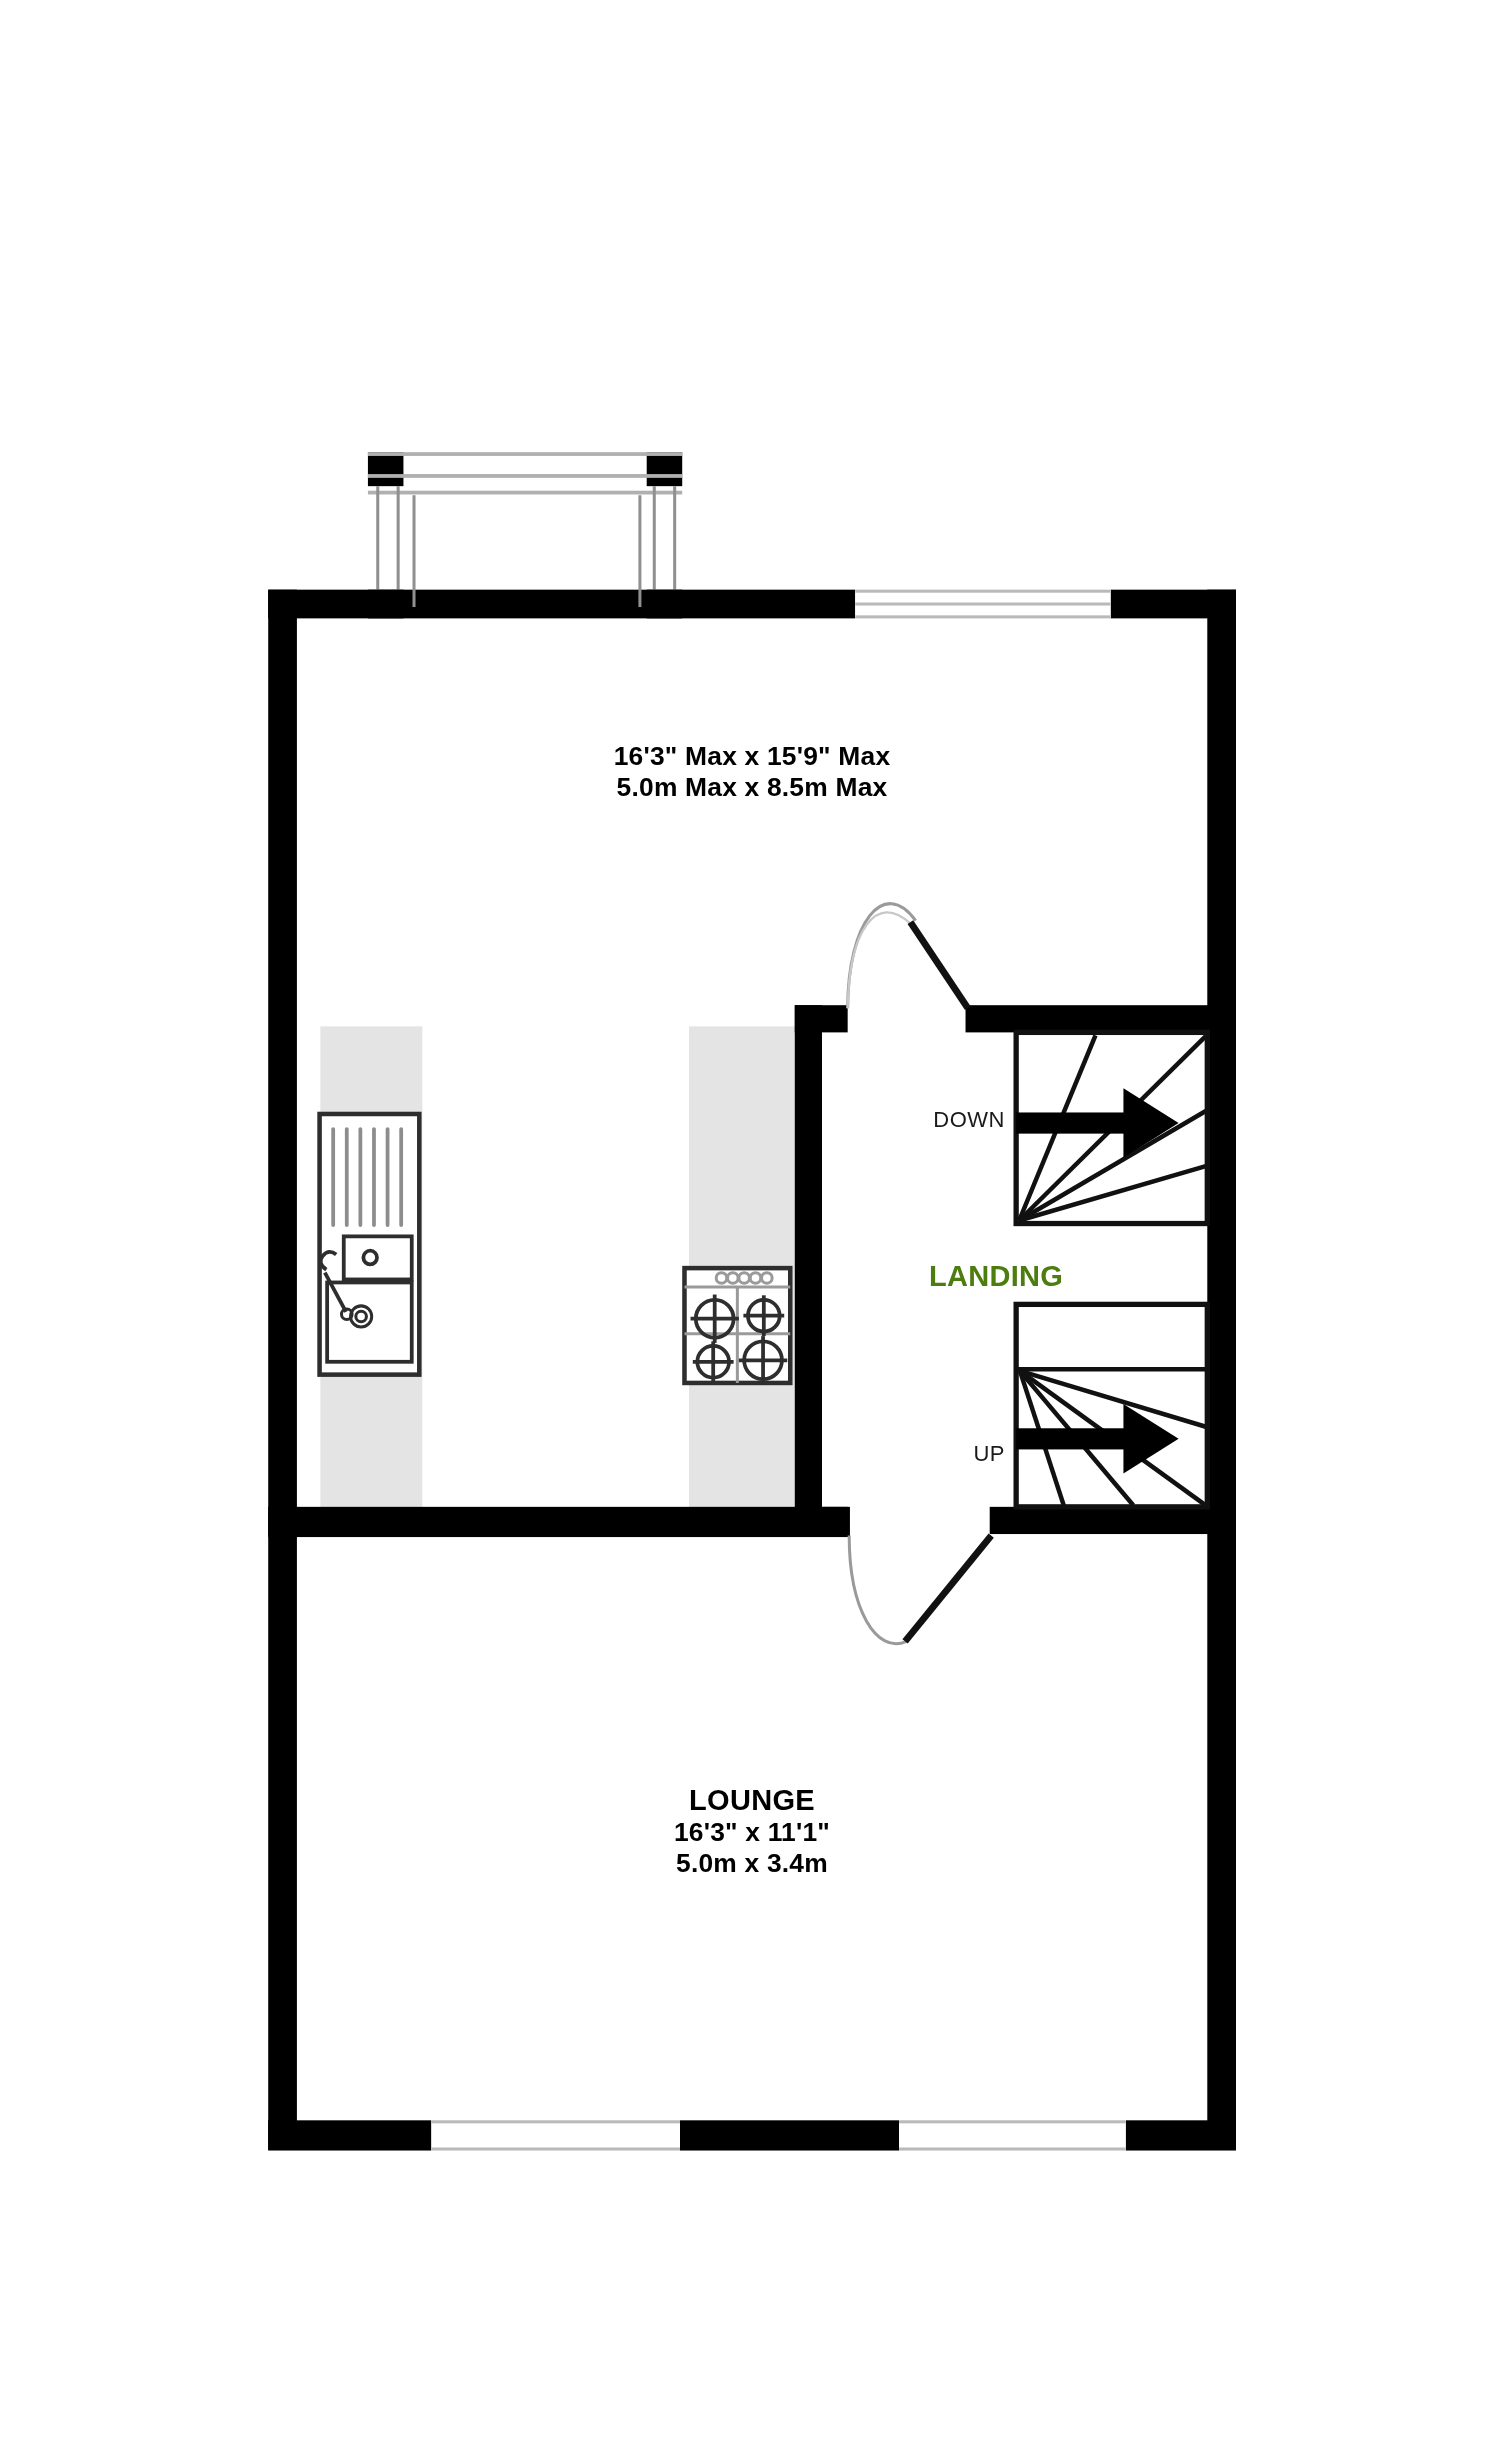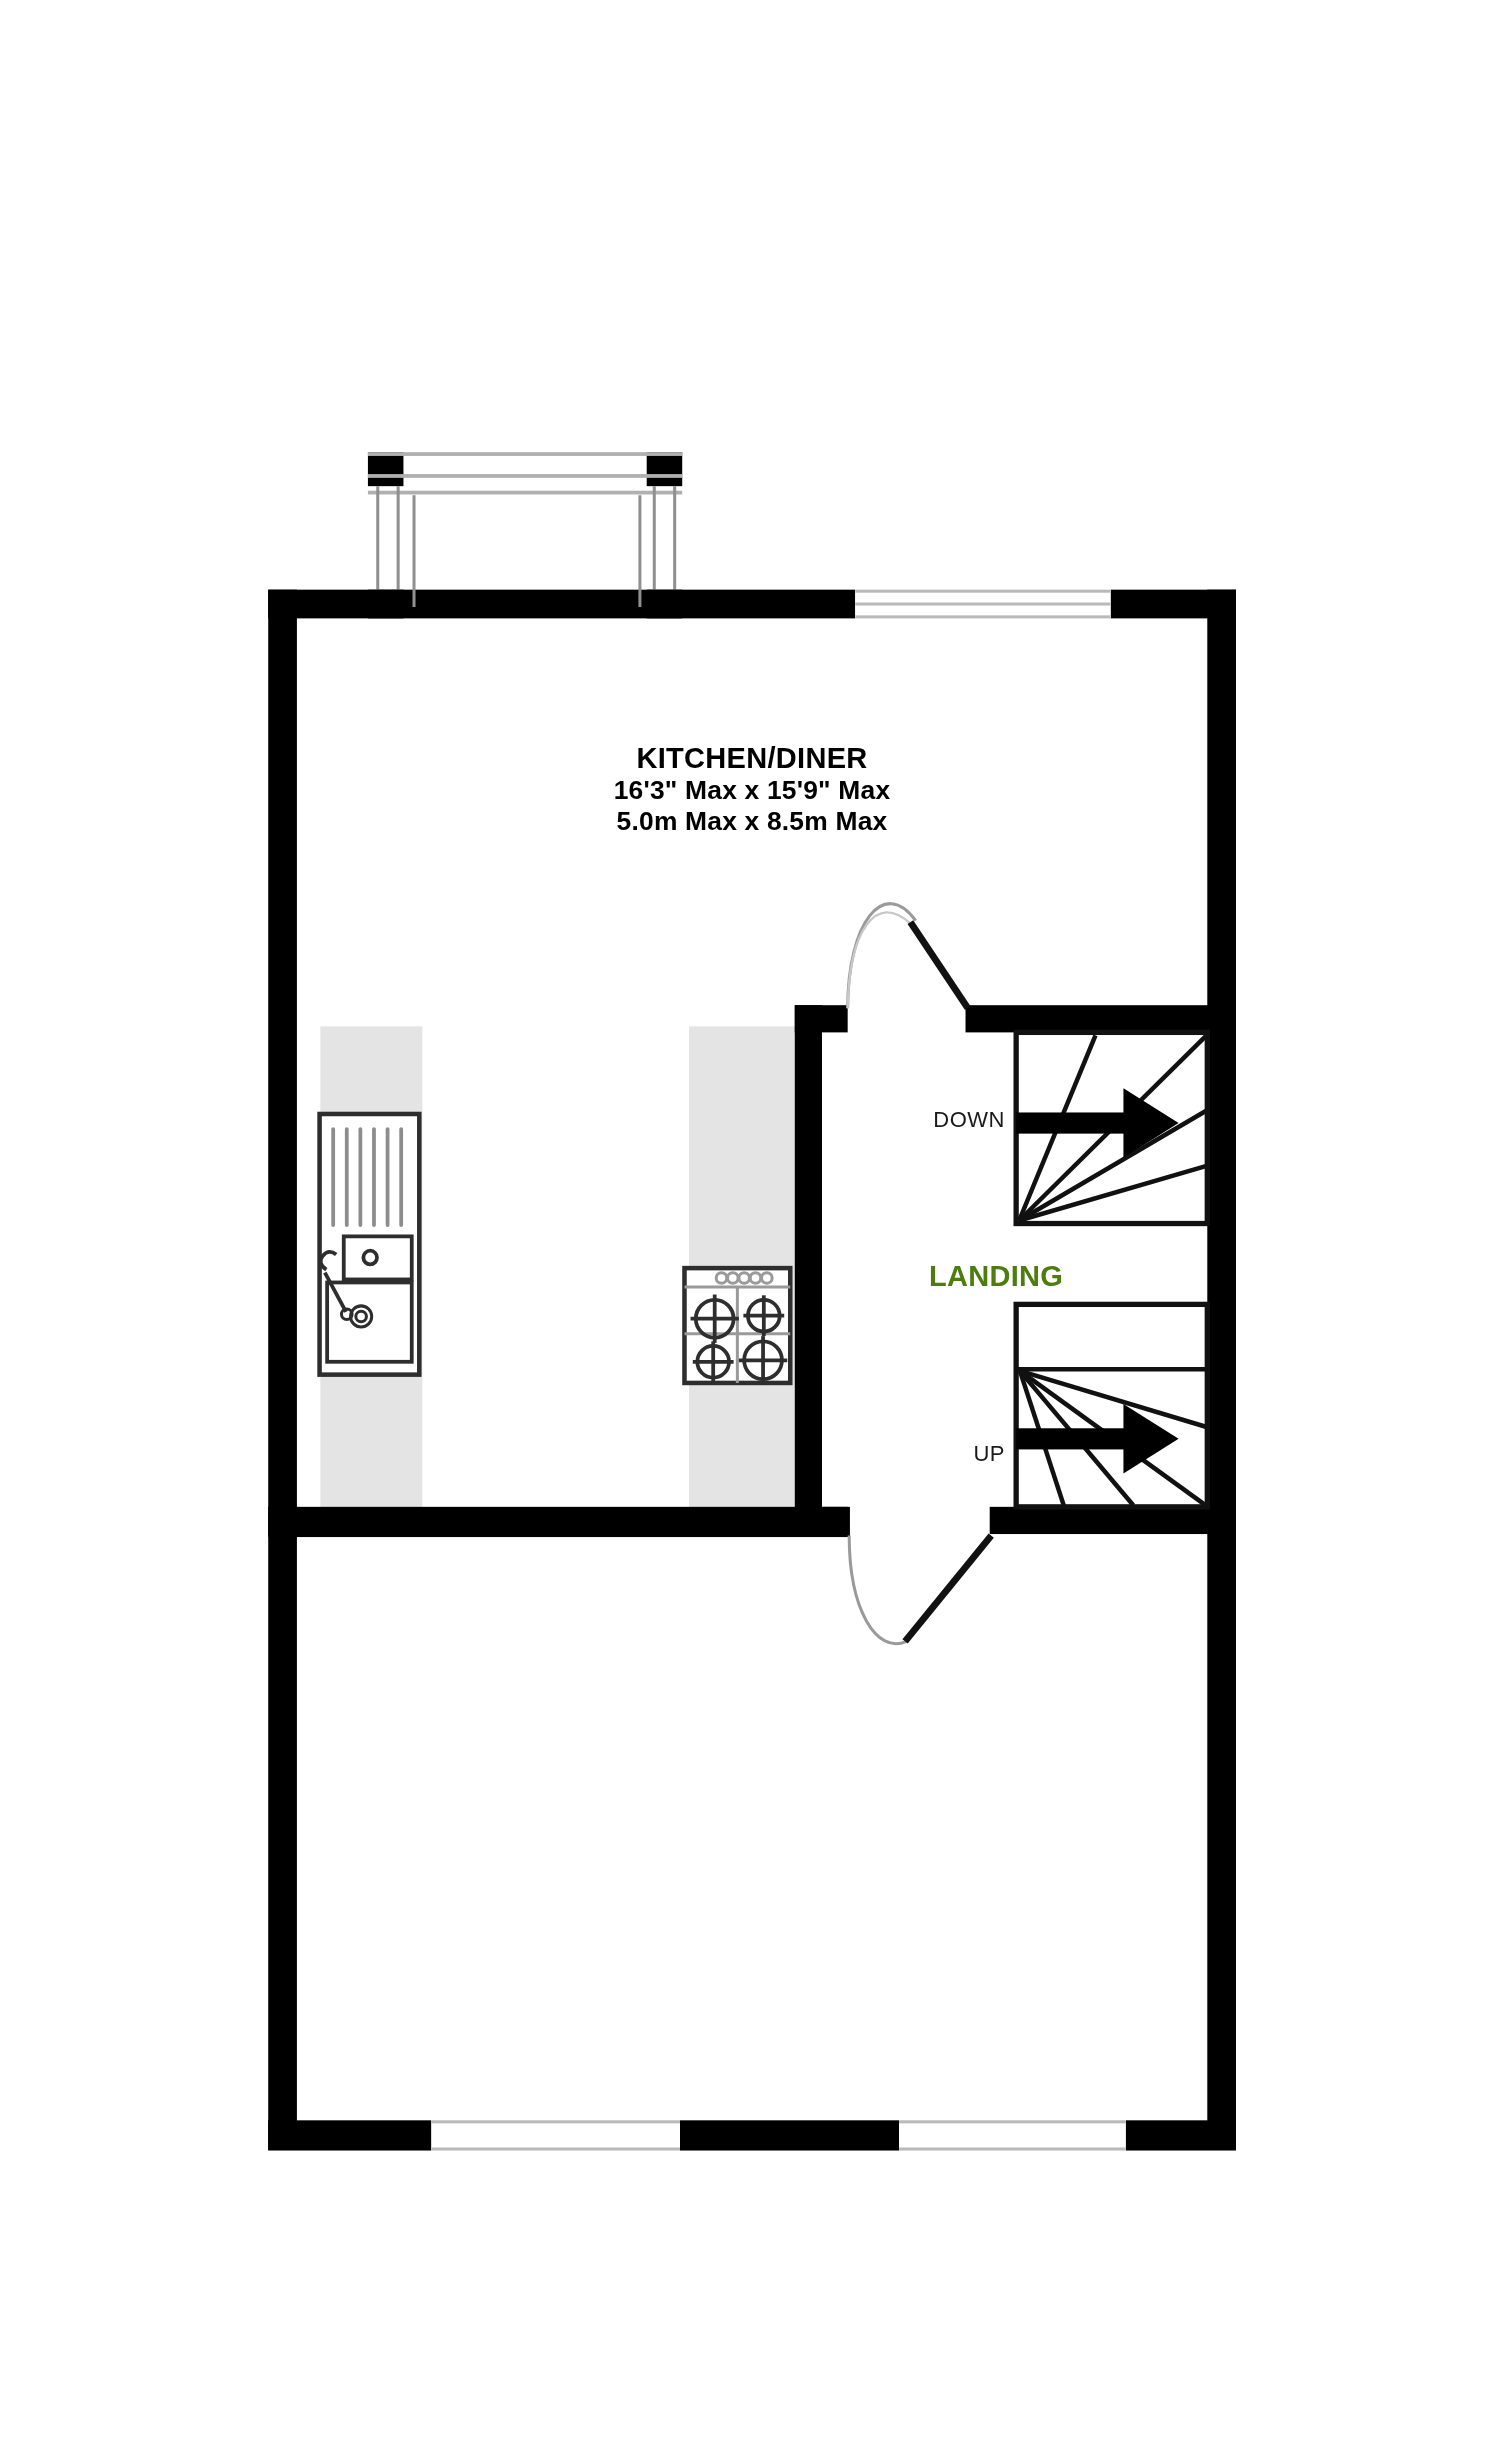--- a/index.html
+++ b/index.html
@@ -252,25 +252,29 @@
       <g fill="none" stroke="#2e2e2e" stroke-width="5">
         <circle cx="1010" cy="1800" r="25"></circle>
         <line x1="1010" y1="1768" x2="1010" y2="1832"></line>
         <line x1="978" y1="1800" x2="1042" y2="1800"></line>
       </g>
     </g>
 
   </svg>
 
   <div class="room-label" style="left:529px; top:741px; width:446px;">
-    <span class="rl-name">KITCHEN/DINER</span>
     <span class="rl-dim">16'3" Max x 15'9" Max</span>
     <span class="rl-dim">5.0m Max x 8.5m Max</span>
   </div>
 
+  <div class="room-label" style="left:529px; top:1783px; width:446px;">
+    <span class="rl-name">LOUNGE</span>
+    <span class="rl-dim">16'3"  x 11'1"</span>
+    <span class="rl-dim">5.0m  x 3.4m</span>
+  </div>
 
   <div class="landing-label" style="left:929px; top:1260px;">LANDING</div>
 
   <div class="stair-text" style="left:839px; top:1107px; width:166px;">DOWN</div>
 
   <div class="stair-text" style="left:839px; top:1424px; width:166px;margin-top:17px;">UP</div>
 
 </div>
 
 

